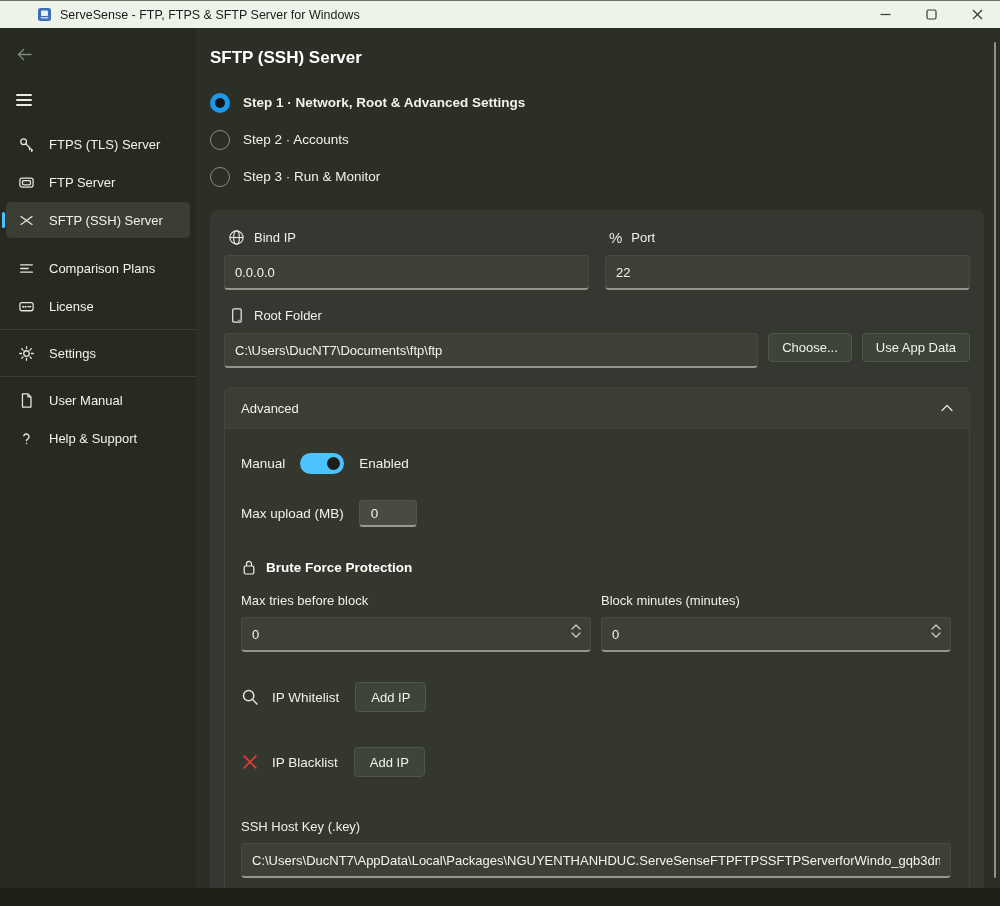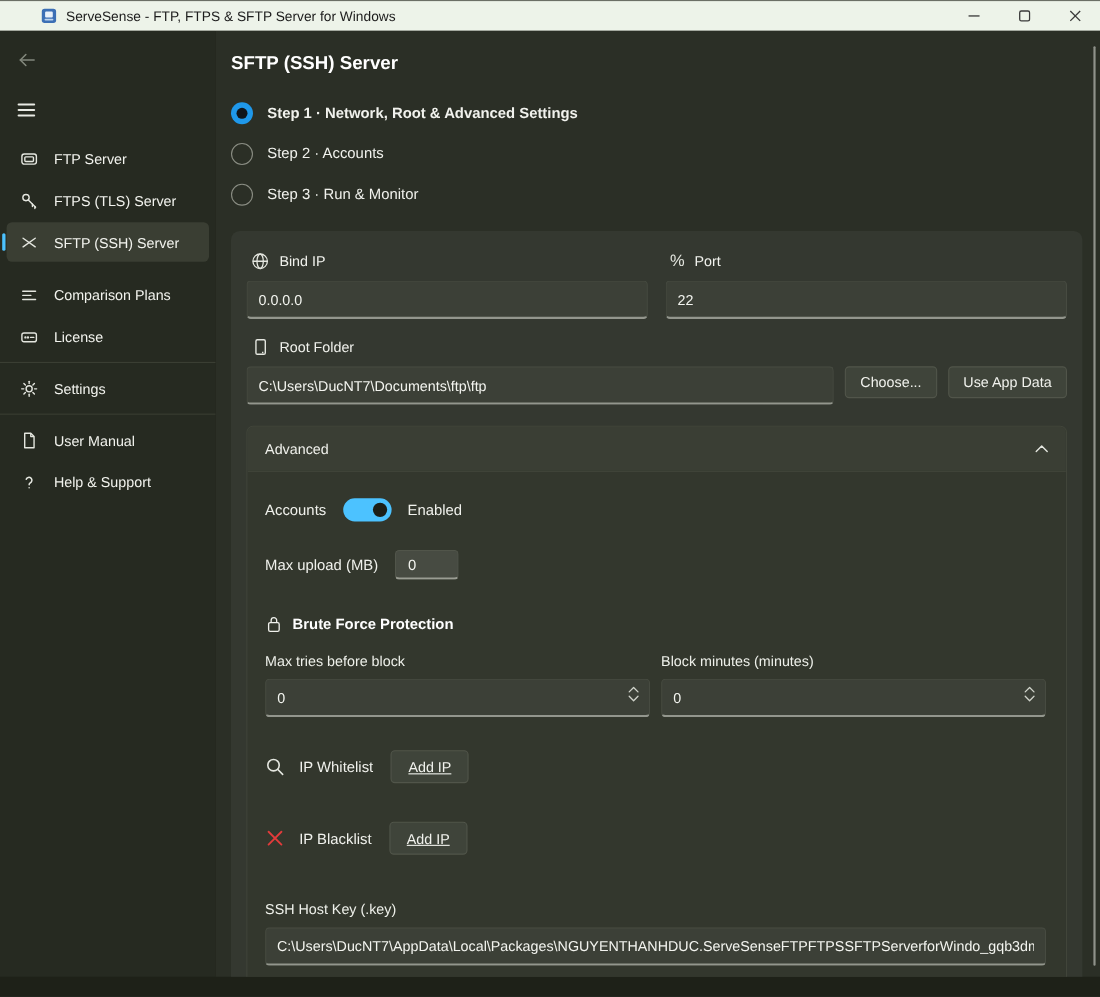--- a/index.html
+++ b/index.html
@@ -83,21 +83,21 @@
     font-size:13.5px; padding:0 0 0 11px; font-family:inherit; outline:none;
   }
   .bf-title{ display:flex; align-items:center; gap:9px; margin-top:32px; font-size:13.5px; font-weight:700; color:#ffffff; }
   .bf-labels{ display:grid; grid-template-columns:1fr 1fr; gap:10px; margin-top:17px; font-size:13px; color:#eef0ea; }
   .bf-inputs{ display:grid; grid-template-columns:1fr 1fr; gap:10px; margin-top:9px; }
   .numwrap{ position:relative; }
   .numwrap .tbox{ padding-right:30px; }
   .numwrap .spin{ position:absolute; right:9px; top:6px; }
   .iprow{ display:flex; align-items:center; gap:13px; margin-top:30px; }
   .iprow.black{ margin-top:35px; }
-  .addip{ height:30px; padding:0 15px; margin-left:3px;text-decoration:underline; }
+  .addip{ height:30px; padding:0 15px; margin-left:3px; }
   .ssh-label{ margin-top:42px; font-size:13px; color:#eef0ea; }
   .ssh-input{ margin-top:9px; }
   .footer-strip{ height:18px; background:#1e2118; }
   svg{ display:block; }
 </style>
 </head>
 <body>
 
 <div class="titlebar">
   <span class="appicon">
@@ -138,41 +138,41 @@
       </svg>
     </div>
     <div class="hamburger">
       <span></span>
         <span></span>
         <span></span>
     </div>
 
     <div class="nav-item">
       <span class="nicon">
+        <svg width="17" height="17" viewBox="0 0 16 16" fill="none" stroke="#e4e6df" stroke-width="1.2" stroke-linecap="round">
+          <circle cx="5.3" cy="5.3" r="2.7"></circle>
+            <line x1="7.3" y1="7.3" x2="13.5" y2="13.5"></line>
+          <line x1="10.8" y1="10.8" x2="10.8" y2="13"></line>
+            <line x1="12.9" y1="12.9" x2="12.9" y2="14.6"></line>
+        </svg>
+      </span>
+      <span>FTPS (TLS) Server</span>
+    </div>
+
+    <div class="nav-item">
+      <span class="nicon">
         <svg width="17" height="17" viewBox="0 0 16 16" fill="none" stroke="#e4e6df" stroke-width="1.2">
           <rect x="1.8" y="3.8" width="12.4" height="8.6" rx="2"></rect>
           <rect x="4.3" y="6.2" width="7.4" height="4" rx="0.8"></rect>
           <line x1="6.2" y1="8.2" x2="6.2" y2="8.3"></line>
             <line x1="8" y1="8.2" x2="8" y2="8.3"></line>
             <line x1="9.8" y1="8.2" x2="9.8" y2="8.3"></line>
         </svg>
       </span>
       <span>FTP Server</span>
-    </div>
-
-    <div class="nav-item">
-      <span class="nicon">
-        <svg width="17" height="17" viewBox="0 0 16 16" fill="none" stroke="#e4e6df" stroke-width="1.2" stroke-linecap="round">
-          <circle cx="5.3" cy="5.3" r="2.7"></circle>
-            <line x1="7.3" y1="7.3" x2="13.5" y2="13.5"></line>
-          <line x1="10.8" y1="10.8" x2="10.8" y2="13"></line>
-            <line x1="12.9" y1="12.9" x2="12.9" y2="14.6"></line>
-        </svg>
-      </span>
-      <span>FTPS (TLS) Server</span>
     </div>
 
     <div class="nav-item selected">
       <span class="pill"></span>
       <span class="nicon">
         <svg width="17" height="17" viewBox="0 0 16 16" fill="none" stroke="#e4e6df" stroke-width="1.2" stroke-linecap="round">
           <line x1="2.8" y1="4.3" x2="13.2" y2="11.7"></line>
             <line x1="2.8" y1="11.7" x2="13.2" y2="4.3"></line>
         </svg>
       </span>
@@ -314,21 +314,21 @@
           <span>
             <svg width="12" height="8" viewBox="0 0 12 8" fill="none" stroke="#e4e6df" stroke-width="1.3" stroke-linecap="round" stroke-linejoin="round">
               <polyline points="1,6.5 6,1.5 11,6.5"></polyline>
             </svg>
           </span>
         </div>
 
         <div class="exp-body">
 
           <div class="logging-row">
-            <span class="inline-label">Accounts</span>
+            <span class="inline-label">Manual</span>
             <span class="toggle">
                 <span class="knob"></span>
               </span>
             <span class="inline-label">Enabled</span>
           </div>
 
           <div class="maxupload-row">
             <span class="inline-label">Max upload (MB)</span>
             <input class="small-box" value="0" style="">
           </div>

